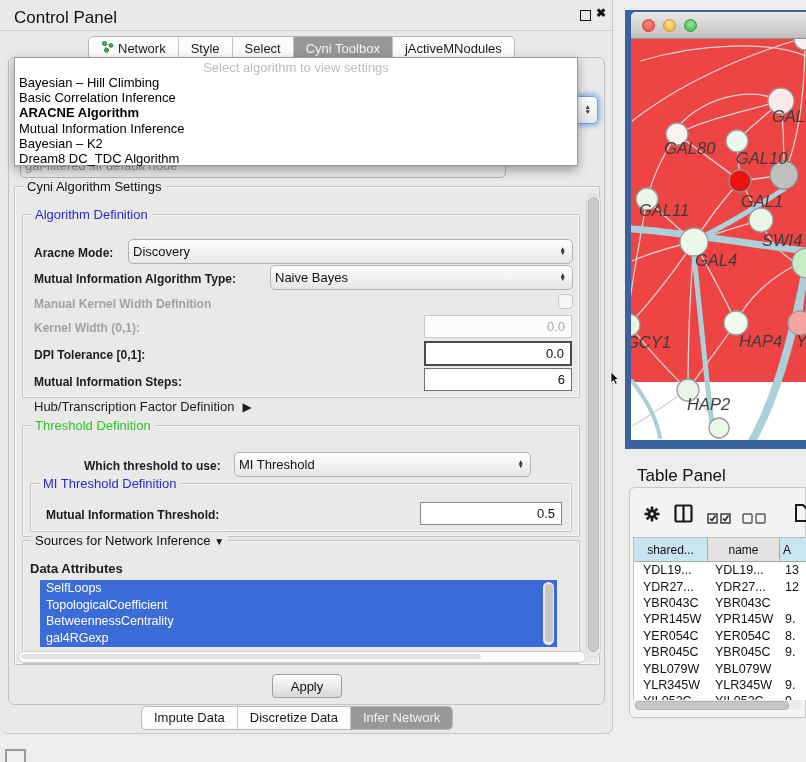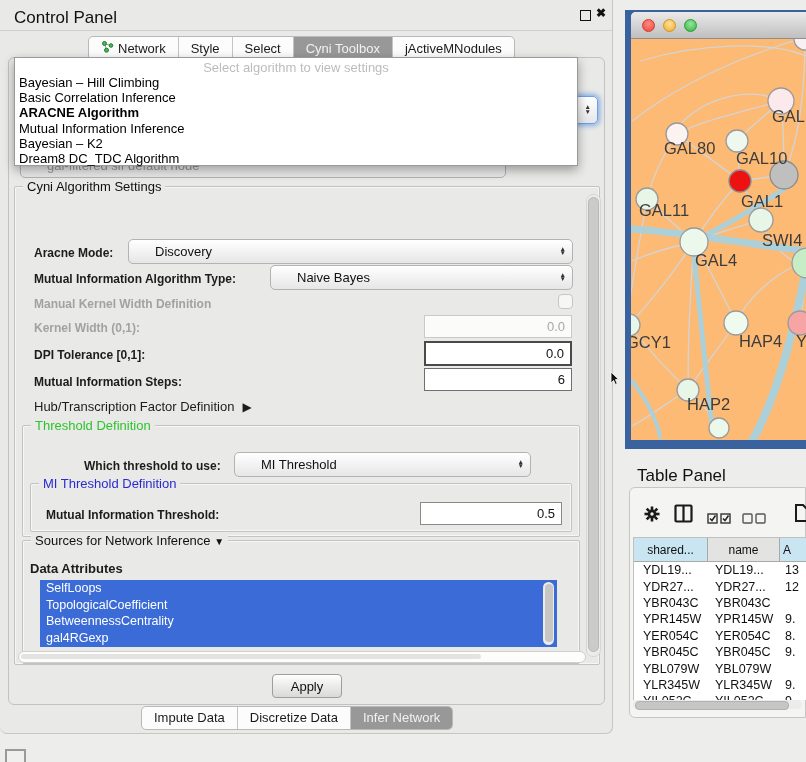--- a/index.html
+++ b/index.html
@@ -24,21 +24,21 @@
   .tab.selected{background:#989898;color:#f2f2f2;}
   #top-tabs{left:88px;top:36px;}
   #bottom-tabs{left:141px;top:706px;}
 
   
   #cp-frame{left:8px;top:57px;width:595px;height:646px;border:1px solid #c2c2c0;
     border-radius:6px;background:#e9e9e7;}
 
   
   .combo{background:linear-gradient(#ffffff,#e6e6e6);border:1px solid #b3b3b1;border-radius:5px;
-     font-size:13px;color:#111;display:flex;align-items:center;padding-left:26px;box-sizing:border-box;}
+     font-size:13px;color:#111;display:flex;align-items:center;padding-left:4px;box-sizing:border-box;}
   .spin{position:absolute;right:6px;top:50%;transform:translateY(-50%);display:flex;
      flex-direction:column;align-items:center;color:#333;}
   .spin span{font-size:6.5px;line-height:4.6px;}
   #combo-under1{left:20px;top:96px;width:578px;height:28px;z-index:2;
      border:1px solid #6f9fe8;box-shadow:0 0 5px 2px #86aee4;}
   #combo-under2{left:20px;top:152px;width:486px;height:26px;z-index:2;color:#9a9a9a;}
 
   
   #algo-popup{left:14px;top:57px;width:564px;height:109px;background:#ffffff;
      border:1px solid #9a9a9a;box-shadow:0 4px 10px rgba(0,0,0,.35);z-index:30;padding-top:2px;box-sizing:border-box;}
@@ -104,21 +104,21 @@
   
   #net-window{left:625px;top:10px;width:181px;height:439px;background:#3a629f;
      padding:2px 0 0 6px;box-sizing:border-box;}
   #net-inner{width:175px;height:428px;background:#fff;border-radius:5px 0 0 0;overflow:hidden;}
   #net-titlebar{height:26px;background:linear-gradient(#eaeaea,#bfbfbf);
      border-bottom:1px solid #8f8f8f;display:flex;align-items:center;padding-left:11px;gap:8px;}
   .light{width:13px;height:13px;border-radius:50%;box-sizing:border-box;}
   #light-red{background:radial-gradient(circle at 50% 35%, #ff8a80, #f0453c);border:1px solid #ce3b33;}
   #light-yellow{background:radial-gradient(circle at 50% 35%, #ffe29a, #f3ab27);border:1px solid #cf9422;}
   #light-green{background:radial-gradient(circle at 50% 35%, #9ae2a0, #2db93c);border:1px solid #2a9c35;}
-  #net-canvas{position:relative;width:175px;height:401px;background:#fdba74;}
+  #net-canvas{position:relative;width:175px;height:343px;background:#ef4444;font-style:italic;}
   #net-svg{position:absolute;left:0;top:0;}
 
   
   #table-panel-title{left:637px;top:466px;font-size:17px;color:#111;}
   #table-panel{left:629px;top:487px;width:177px;height:231px;background:#f4f4f2;
      border:1px solid #c6c6c4;border-radius:6px 0 0 6px;box-sizing:border-box;}
   .ticon{position:absolute;}
   #tbl{left:633px;top:537px;width:201px;height:163px;overflow:hidden;background:#fff;
      border:1px solid #c0c0be;border-bottom:none;box-sizing:border-box;}
   #tbl-head{display:flex;height:23px;border-bottom:1px solid #a9a9a7;}
@@ -199,20 +199,23 @@
       </div>
   </div>
 
   <div id="cyni-group" class="abs group">
     <span class="legend">Cyni Algorithm Settings</span>
   </div>
   <div id="cyni-vscroll" class="abs">
       <span class="thumb"></span>
     </div>
 
+  <div id="algdef-group" class="abs group">
+    <span class="legend blue">Algorithm Definition</span>
+  </div>
   <div id="lbl-aracne" class="abs lbl">Aracne Mode:</div>
   <div id="combo-aracne" class="abs combo">
     <span>Discovery</span>
     <span class="spin">
         <span>▲</span>
         <span>▼</span>
       </span>
   </div>
   <div id="lbl-mitype" class="abs lbl">Mutual Information Algorithm Type:</div>
   <div id="combo-mitype" class="abs combo">

